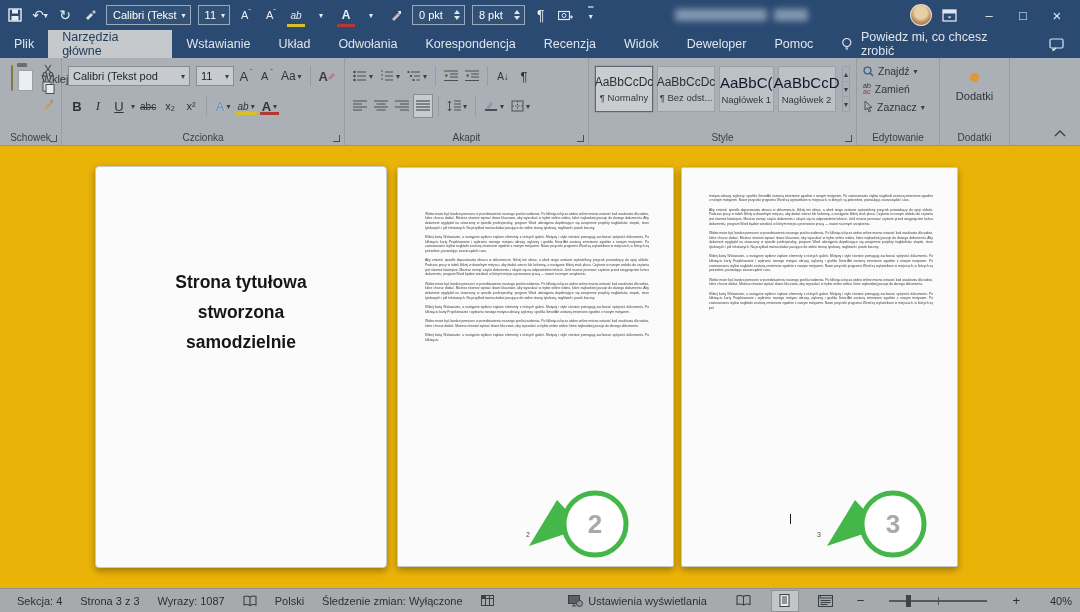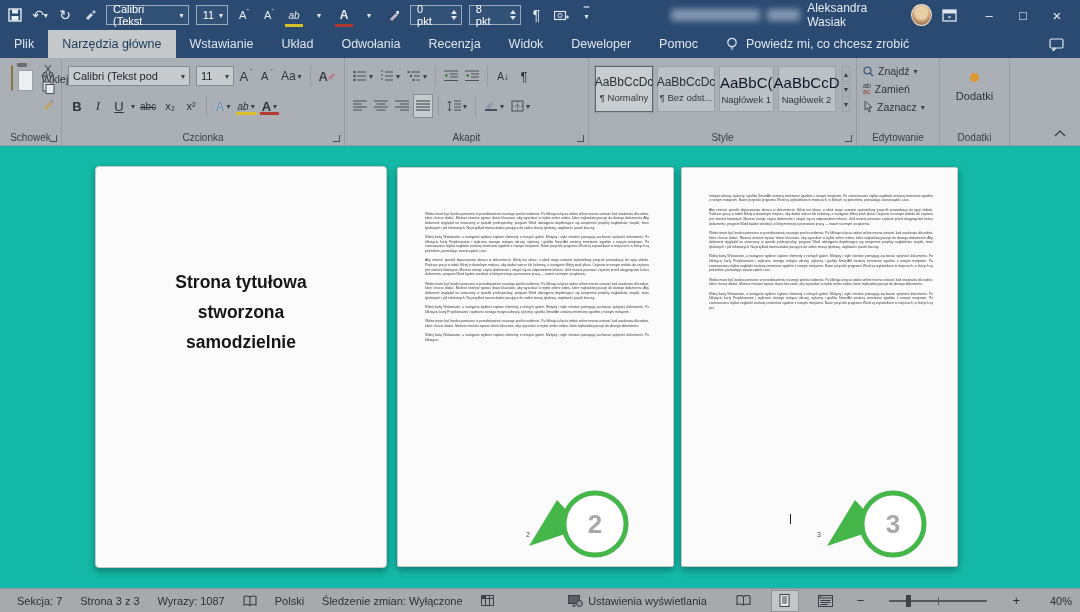--- a/index.html
+++ b/index.html
@@ -90,21 +90,21 @@
   .ab-ac { font-size:7px; line-height:6px; color:#2f343a; text-align:left; }
   .ab-ac .r { color:#8c3b34; }
 
   
   #grp-addins { width:70px; }
   #addins-btn { display:flex; flex-direction:column; align-items:center; margin-top:4px; gap:8px; font-size:11px; color:#2f343a; }
   .orange-dot { width:9px; height:9px; border-radius:50%; background:#dd9933; margin-top:6px; }
   #ribbon-collapse { position:absolute; right:14px; bottom:8px; color:#3a4045; }
 
   
-  #docarea { position:absolute; left:0; top:146px; width:1080px; height:442px; background:#14b8a6; }
+  #docarea { position:absolute; left:0; top:146px; width:1080px; height:442px; background:#eab308; }
   .page { position:absolute; background:#fbfbfb; border:1px solid #c9c9c9; border-radius:4px;
           box-shadow:0 3px 7px rgba(0,0,0,.33); }
   #page1 { left:95px; top:20px; width:292px; height:402px; }
   #page2 { left:397px; top:21px; width:277px; height:400px; border-radius:2px; }
   #page3 { left:681px; top:21px; width:277px; height:400px; border-radius:2px; }
   #title-block { margin-top:100px; text-align:center; font-size:17.5px; line-height:30px;
                  font-weight:600; color:#161616; }
   .textclip { position:absolute; left:27px; right:24px; overflow:hidden; }
   #page2 .textclip { top:43px; height:305px; }
   #page3 .textclip { top:25px; height:330px; }
@@ -214,21 +214,20 @@
         <path d="M12 8 h3 M13.5 6.5 v3" stroke="#dfe6ee" stroke-width="1.2"></path>
       </svg>
   </span>
   <span class="tb-btn" style="flex-direction:column;gap:0">
     <span style="font-size:7px;line-height:3px">▔</span>
       <span class="caret" style="font-size:8px">▾</span>
   </span>
   <span class="blurpill" style="width:92px;margin-left:68px"></span>
   <span class="blurpill" style="width:34px"></span>
   <div id="tb-user">
-    <span>Aleksandra Wasiak</span>
     <span id="avatar"></span>
     <span class="tb-btn">
       <svg class="ic" width="15" height="13" viewBox="0 0 15 13">
           <rect x="1" y="1" width="13" height="11" fill="none" stroke="#dfe6ee" stroke-width="1.3"></rect>
           <rect x="1" y="1" width="13" height="3.5" fill="#dfe6ee"></rect>
           <path d="M7.5 9.5 l-2-2 h4 Z" fill="#dfe6ee"></path>
         </svg>
     </span>
     <span class="winctl">
       <span class="tb-btn">–</span>
@@ -237,20 +236,21 @@
     </span>
   </div>
 </div>
 
 <div id="tabrow">
   <span class="rtab">Plik</span>
   <span class="rtab active">Narzędzia główne</span>
   <span class="rtab">Wstawianie</span>
   <span class="rtab">Układ</span>
   <span class="rtab">Odwołania</span>
+  <span class="rtab">Korespondencja</span>
   <span class="rtab">Recenzja</span>
   <span class="rtab">Widok</span>
   <span class="rtab">Deweloper</span>
   <span class="rtab">Pomoc</span>
   <span id="tellme">
     <svg class="ic" width="12" height="15" viewBox="0 0 12 15">
         <circle cx="6" cy="5.5" r="4.2" fill="none" stroke="#dfe6ee" stroke-width="1.2"></circle>
         <path d="M4.5 10 h3 M4.8 12 h2.4" stroke="#dfe6ee" stroke-width="1.2"></path>
       </svg>
     <span>Powiedz mi, co chcesz zrobić</span>
@@ -563,21 +563,21 @@
   </svg>
 
   <svg class="callout" style="left:809px;top:324px" width="128" height="92" viewBox="0 0 128 92">
     <polygon points="18,76 46,30 72,58" fill="#45b649"></polygon>
     <circle cx="84" cy="54" r="31" fill="#ffffff" stroke="#45b649" stroke-width="5"></circle>
     <text x="84" y="63" text-anchor="middle" font-size="26" font-weight="bold" fill="#a9a9a9" font-family="Liberation Sans, sans-serif">3</text>
   </svg>
 </div>
 
 <div id="statusbar">
-  <span class="sb-item">Sekcja: 7</span>
+  <span class="sb-item">Sekcja: 4</span>
   <span class="sb-item">Strona 3 z 3</span>
   <span class="sb-item">Wyrazy: 1087</span>
   <span class="sb-item">
     <svg class="ic" width="14" height="12" viewBox="0 0 14 12">
         <path d="M1 1.5 C3.5 0.5 5.5 1 7 2 C8.5 1 10.5 0.5 13 1.5 L13 10 C10.5 9 8.5 9.5 7 10.5 C5.5 9.5 3.5 9 1 10 Z" fill="none" stroke="#3a4045" stroke-width="1.1"></path>
         <path d="M7 2 V10.5" stroke="#3a4045" stroke-width="1.1"></path>
       </svg>
   </span>
   <span class="sb-item">Polski</span>
   <span class="sb-item">Śledzenie zmian: Wyłączone</span>

